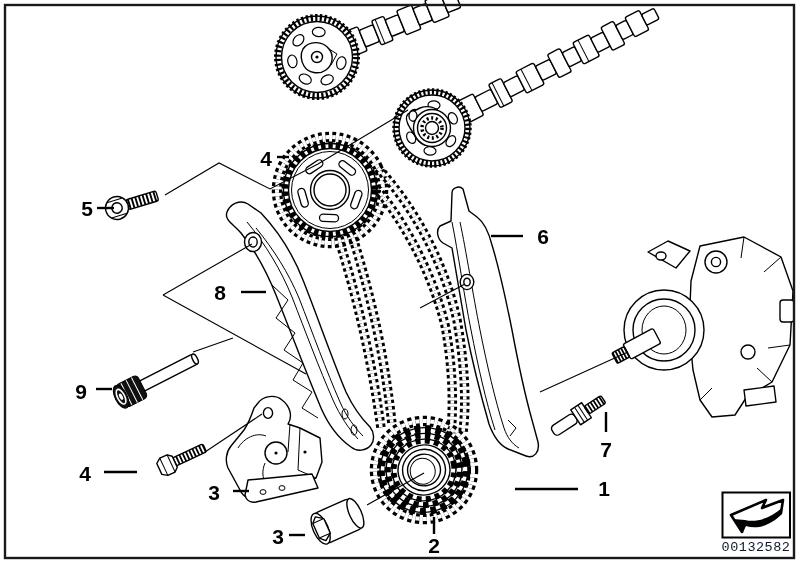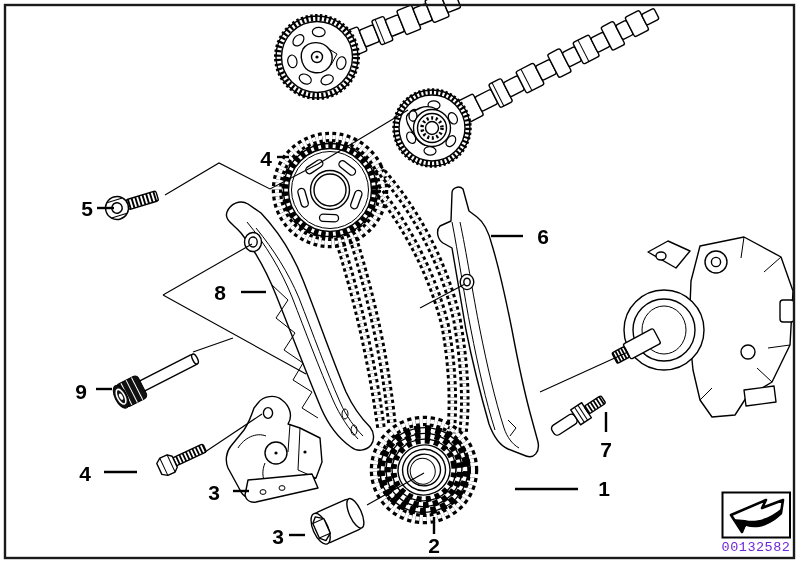--- a/index.html
+++ b/index.html
@@ -3,21 +3,21 @@
 <meta charset="utf-8">
 <style>
   html,body{margin:0;padding:0;background:#e8e8e8;}
   .stage{position:relative;width:799px;height:565px;background:#ffffff;overflow:hidden;
          font-family:"Liberation Sans","DejaVu Sans",sans-serif;}
   .stage svg{position:absolute;left:0;top:0;}
   .callout{position:absolute;transform:translate(-50%,-50%);font-weight:bold;
            font-size:21px;color:#000;line-height:1;letter-spacing:0;user-select:none;}
   .partnum{position:absolute;transform:translate(-50%,-50%);
            font-family:"Liberation Mono","DejaVu Sans Mono",monospace;
-           font-size:13.5px;color:#6d28d9;letter-spacing:.5px;white-space:nowrap;}
+           font-size:13.5px;color:#0f172a;letter-spacing:.5px;white-space:nowrap;}
   
   .ln{fill:none;stroke:#000;stroke-width:1.4;stroke-linejoin:round;stroke-linecap:round;}
   .fw{fill:#ffffff;stroke:#000;stroke-width:1.4;stroke-linejoin:round;}
   .thin{fill:none;stroke:#000;stroke-width:1;}
   .leader{fill:none;stroke:#000;stroke-width:1.1;}
   .dash{stroke:#000;stroke-width:2.4;}
 </style>
 </head>
 <body>
 

